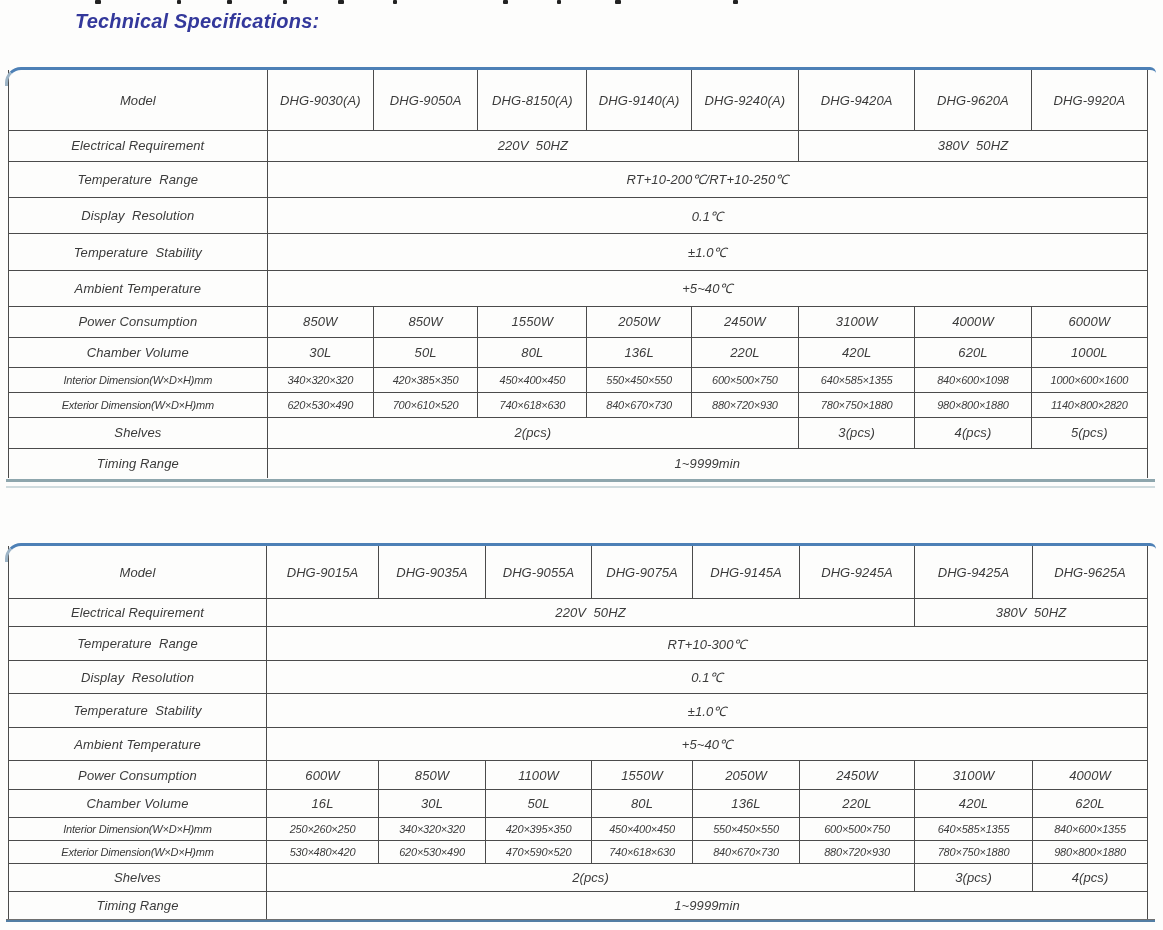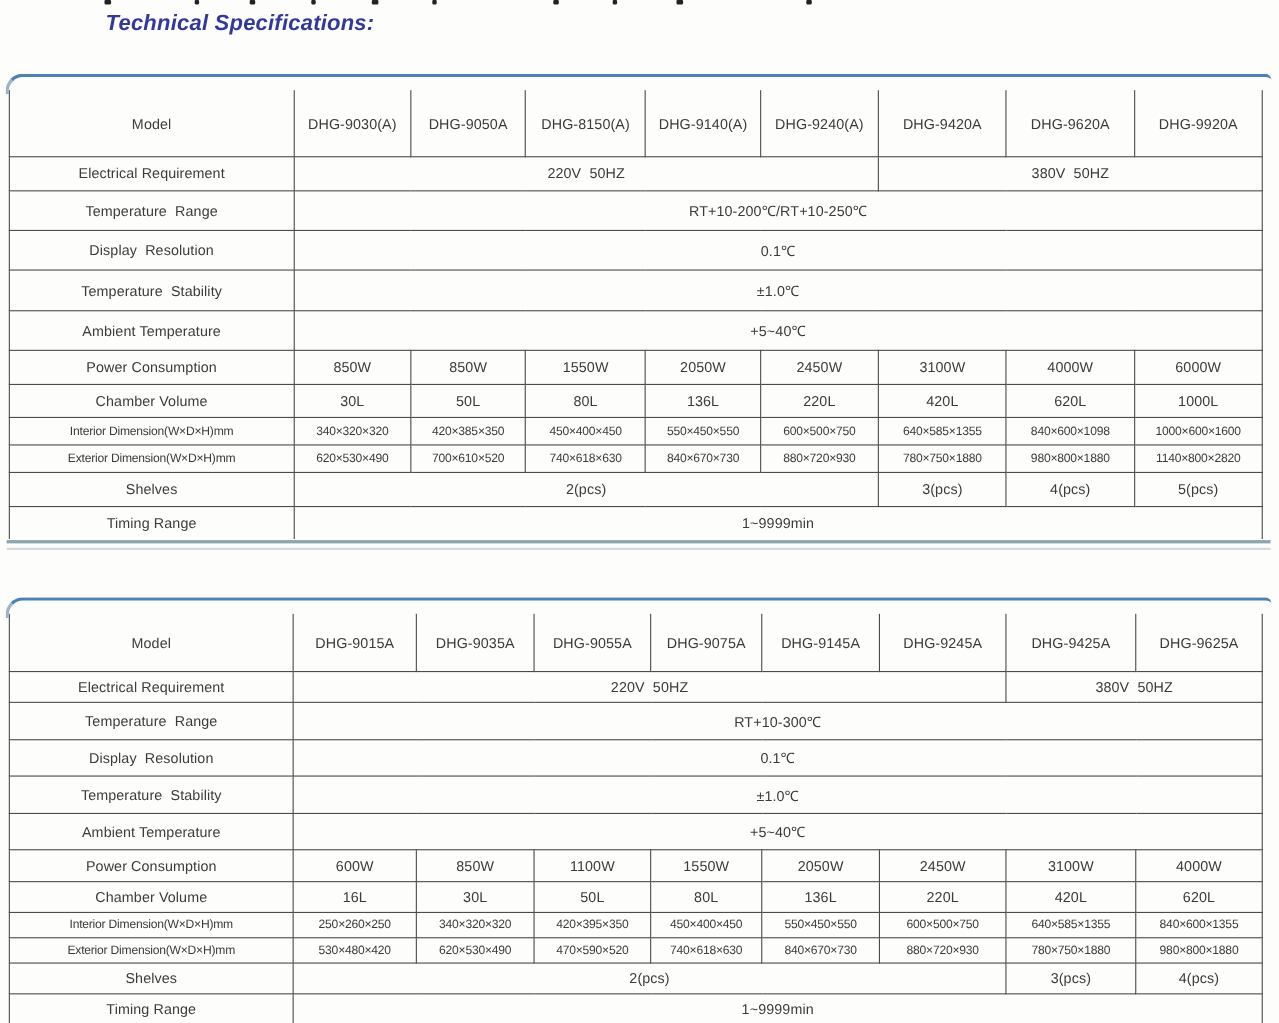--- a/index.html
+++ b/index.html
@@ -13,36 +13,36 @@
   }
   html,body{margin:0;padding:0;}
   body{
     width:1163px;height:930px;position:relative;overflow:hidden;
     background:#fdfdfc;
     font-family:"Liberation Sans", sans-serif;
   }
   .clipped-line{position:absolute;top:0;left:95px;width:680px;height:6px;}
   .clipped-line span{position:absolute;top:0;height:4px;background:#222;border-radius:1px;}
   .title{
-    position:absolute;left:96px;top:10px;margin:0;
+    position:absolute;left:75px;top:10px;margin:0;
     font-size:20px;font-weight:bold;font-style:italic;
     color:var(--title-color);letter-spacing:0.2px;
   }
   .panel{position:absolute;left:8px;width:1141px;}
   .p1{top:67px;}
   .p2{top:543px;}
   .panel::before{
     content:"";position:absolute;top:0;left:-3px;right:-7px;height:16px;
     border-top:3px solid var(--top-rule);
     border-left:3px solid #9db4c6;
     border-radius:16px 6px 0 0;
     pointer-events:none;
   }
   table{
-    border-collapse:collapse;table-layout:fixed;width:1140px;margin-top:15px;
+    border-collapse:collapse;table-layout:fixed;width:1140px;margin-top:3px;font-style:italic;
   }
   .p1 table{height:408px;}
   .p2 table{height:373px;}
   th,td{
     border:1px solid var(--grid-line);
     text-align:center;vertical-align:middle;
     font-weight:normal;color:var(--cell-text);
     font-size:13px;padding:0;white-space:pre;overflow:hidden;
     letter-spacing:0.1px;
   }

